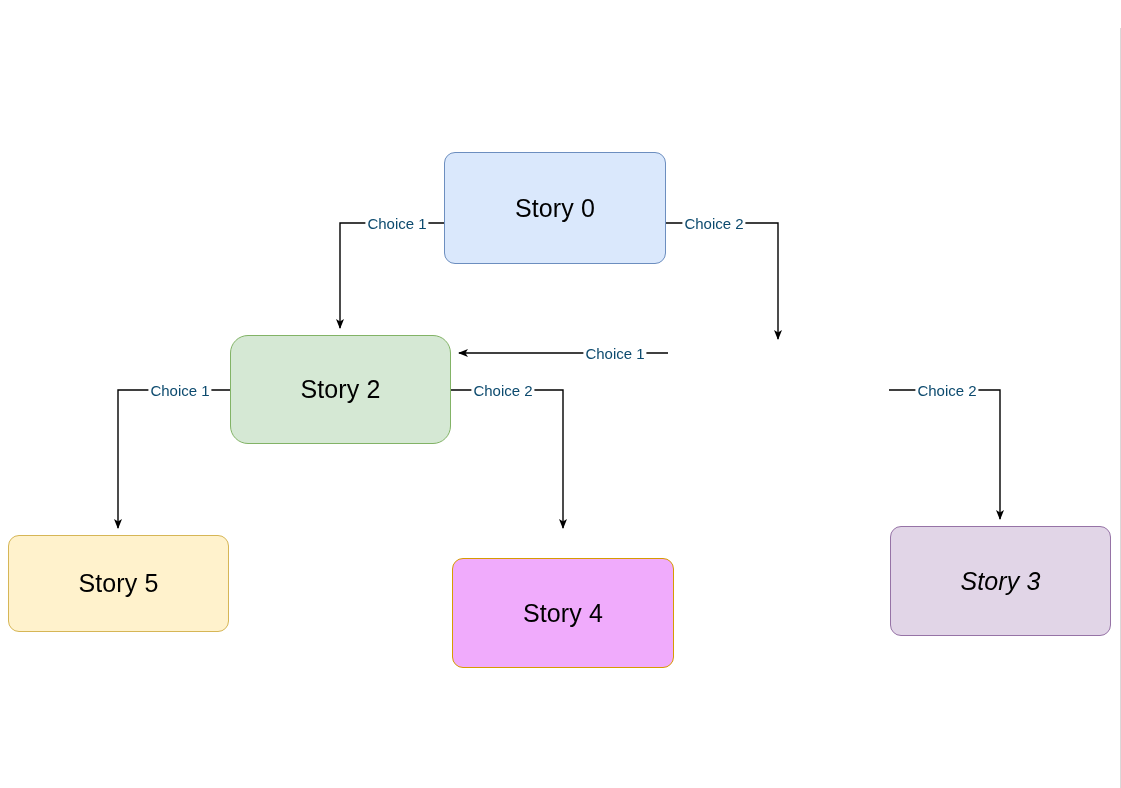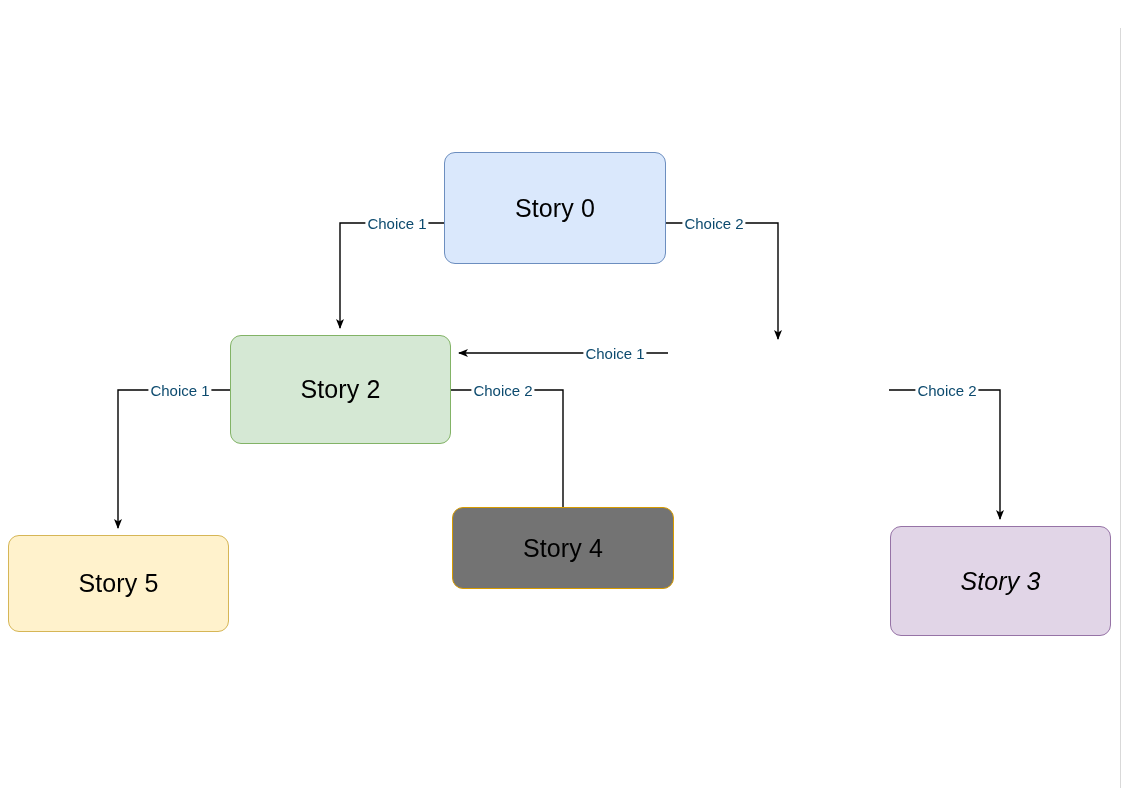--- a/index.html
+++ b/index.html
@@ -91,27 +91,27 @@
     <path d="M889,362 L1000,362 L1000,491" fill="none" stroke="#000000" stroke-width="1.4" marker-end="url(#arrowhead)"></path>
 
     <path d="M230,362 L118,362 L118,500" fill="none" stroke="#000000" stroke-width="1.4" marker-end="url(#arrowhead)"></path>
 
     <path d="M451,362 L563,362 L563,500" fill="none" stroke="#000000" stroke-width="1.4" marker-end="url(#arrowhead)"></path>
   </svg>
 
   <div class="node" id="node-story0" style="left: 444px; top: 124px; width: 222px; height: 112px; background: rgb(218, 232, 252); border-color: rgb(108, 142, 191);">
     <span class="node-label">Story 0</span>
   </div>
-  <div class="node" id="node-story2" style="left: 230px; top: 307px; width: 221px; height: 109px; background: rgb(213, 232, 212); border-color: rgb(130, 179, 102);">
+  <div class="node" id="node-story2" style="left: 230px; top: 307px; width: 221px; height: 109px; background: rgb(213, 232, 212); border-color: rgb(130, 179, 102); border-radius: 18px;">
     <span class="node-label">Story 2</span>
   </div>
   <div class="node" id="node-story5" style="left: 8px; top: 507px; width: 221px; height: 97px; background: rgb(255, 242, 204); border-color: rgb(214, 182, 86); justify-content: center;">
     <span class="node-label">Story 5</span>
   </div>
-  <div class="node" id="node-story4" style="left: 452px; top: 479px; width: 222px; height: 82px; background: #737373; border-color: rgb(215, 155, 0);">
+  <div class="node" id="node-story4" style="left: 452px; top: 530px; width: 222px; height: 110px; background: #f0abfc; border-color: rgb(215, 155, 0);">
     <span class="node-label">Story 4</span>
   </div>
   <div class="node" id="node-story3" style="left: 890px; top: 498px; width: 221px; height: 110px; background: rgb(225, 213, 231); border-color: rgb(150, 115, 166); font-style: italic;">
     <span class="node-label">Story 3</span>
   </div>
 
   <div class="edge-label" id="elabel-0" style="left: 397px; top: 195px;">Choice 1</div>
   <div class="edge-label" id="elabel-1" style="left: 714px; top: 195px;">Choice 2</div>
   <div class="edge-label" id="elabel-2" style="left: 615px; top: 325px;">Choice 1</div>
   <div class="edge-label" id="elabel-3" style="left: 947px; top: 362px;">Choice 2</div>

